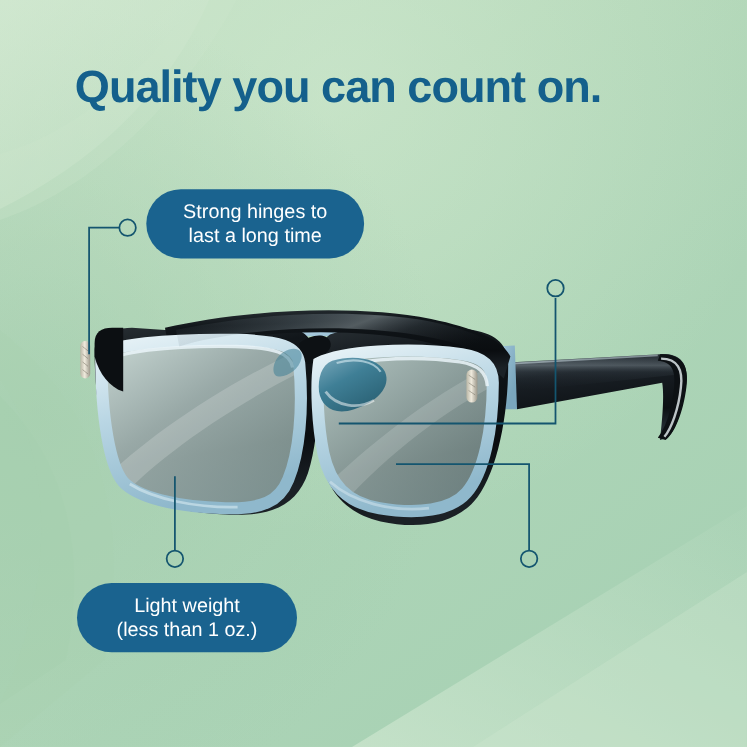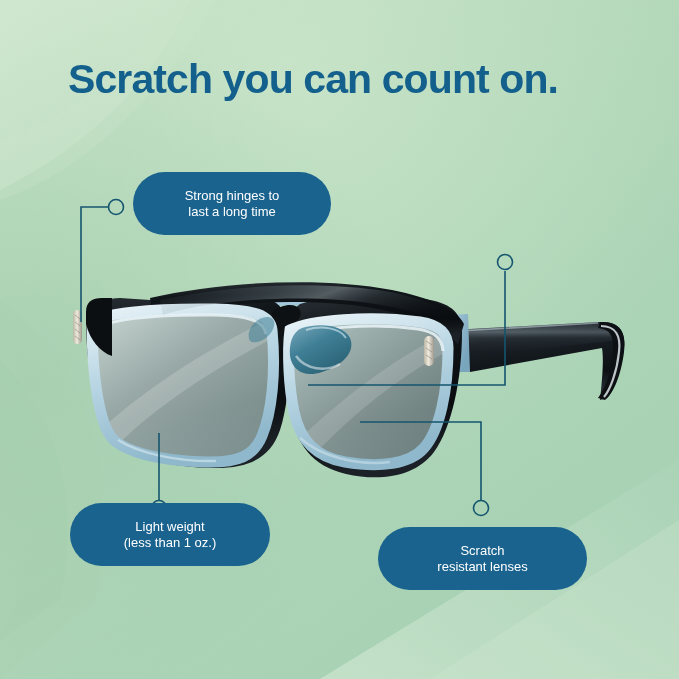--- a/index.html
+++ b/index.html
@@ -30,32 +30,32 @@
     color: #14608c;
     line-height: 1.05;
     white-space: nowrap;
   }
   .callout {
     position: absolute;
     background: #1a638f;
     color: #ffffff;
     border-radius: 999px;
     text-align: center;
-    font-size: 13px;
+    font-size: 18px;
     line-height: 1.22;
     display: flex;
     align-items: center;
     justify-content: center;
     padding: 11px 22px;
     box-sizing: border-box;
     white-space: pre-line;
   }
   #callout-hinges { left: 133px; top: 172px; width: 198px; height: 63px; }
   #callout-nosepads { left: 428px; top: 172px; width: 163px; height: 63px; }
-  #callout-lightweight { left: 70px; top: 503px; width: 200px; height: 63px; }
+  #callout-lightweight { left: 70px; top: 530px; width: 200px; height: 63px; }
   #callout-scratch { left: 378px; top: 527px; width: 209px; height: 63px; }
   #leader-layer {
     position: absolute;
     inset: 0;
     pointer-events: none;
   }
   #glasses-layer {
     position: absolute;
     inset: 0;
   }
@@ -98,21 +98,21 @@
     <path d="M 0 0 L 190 0 C 150 90 80 150 0 190 Z" fill="url(#swooshA)"></path>
     <path d="M 0 140 C 70 120 140 60 175 0 L 215 0 C 170 85 90 170 0 200 Z" fill="#cde6cd" opacity="0.28"></path>
 
     <path d="M 679 460 L 679 679 L 320 679 Z" fill="url(#swooshB)"></path>
     <path d="M 679 520 L 679 679 L 430 679 Z" fill="#cfe7cf" opacity="0.30"></path>
 
     <path d="M 0 360 C 60 420 80 500 60 600 L 0 640 Z" fill="#a2cdad" opacity="0.35"></path>
     <path d="M 0 300 C 90 370 120 470 95 600 L 0 679 L 0 640 C 55 520 45 410 0 345 Z" fill="#a8d1b1" opacity="0.30"></path>
   </svg>
 
-  <div id="headline">Scratch you can count on.</div>
+  <div id="headline">Quality you can count on.</div>
 
   <svg id="glasses-layer" viewBox="0 0 679 679" width="679" height="679" xmlns="http://www.w3.org/2000/svg">
     <defs>
 
       <linearGradient id="frameTop" x1="0" y1="0" x2="0.2" y2="1">
         <stop offset="0%" stop-color="#2b3237"></stop>
         <stop offset="25%" stop-color="#11161a"></stop>
         <stop offset="75%" stop-color="#0a0d10"></stop>
         <stop offset="100%" stop-color="#1b2126"></stop>
       </linearGradient>
@@ -310,16 +310,14 @@
     </g>
   </svg>
 
   <div class="callout" id="callout-hinges">Strong hinges to
 last a long time</div>
 
 
   <div class="callout" id="callout-lightweight">Light weight
 (less than 1 oz.)</div>
 
-  <div class="callout" id="callout-scratch">Scratch
-resistant lenses</div>
 
 </div>
 
 </body></html>

